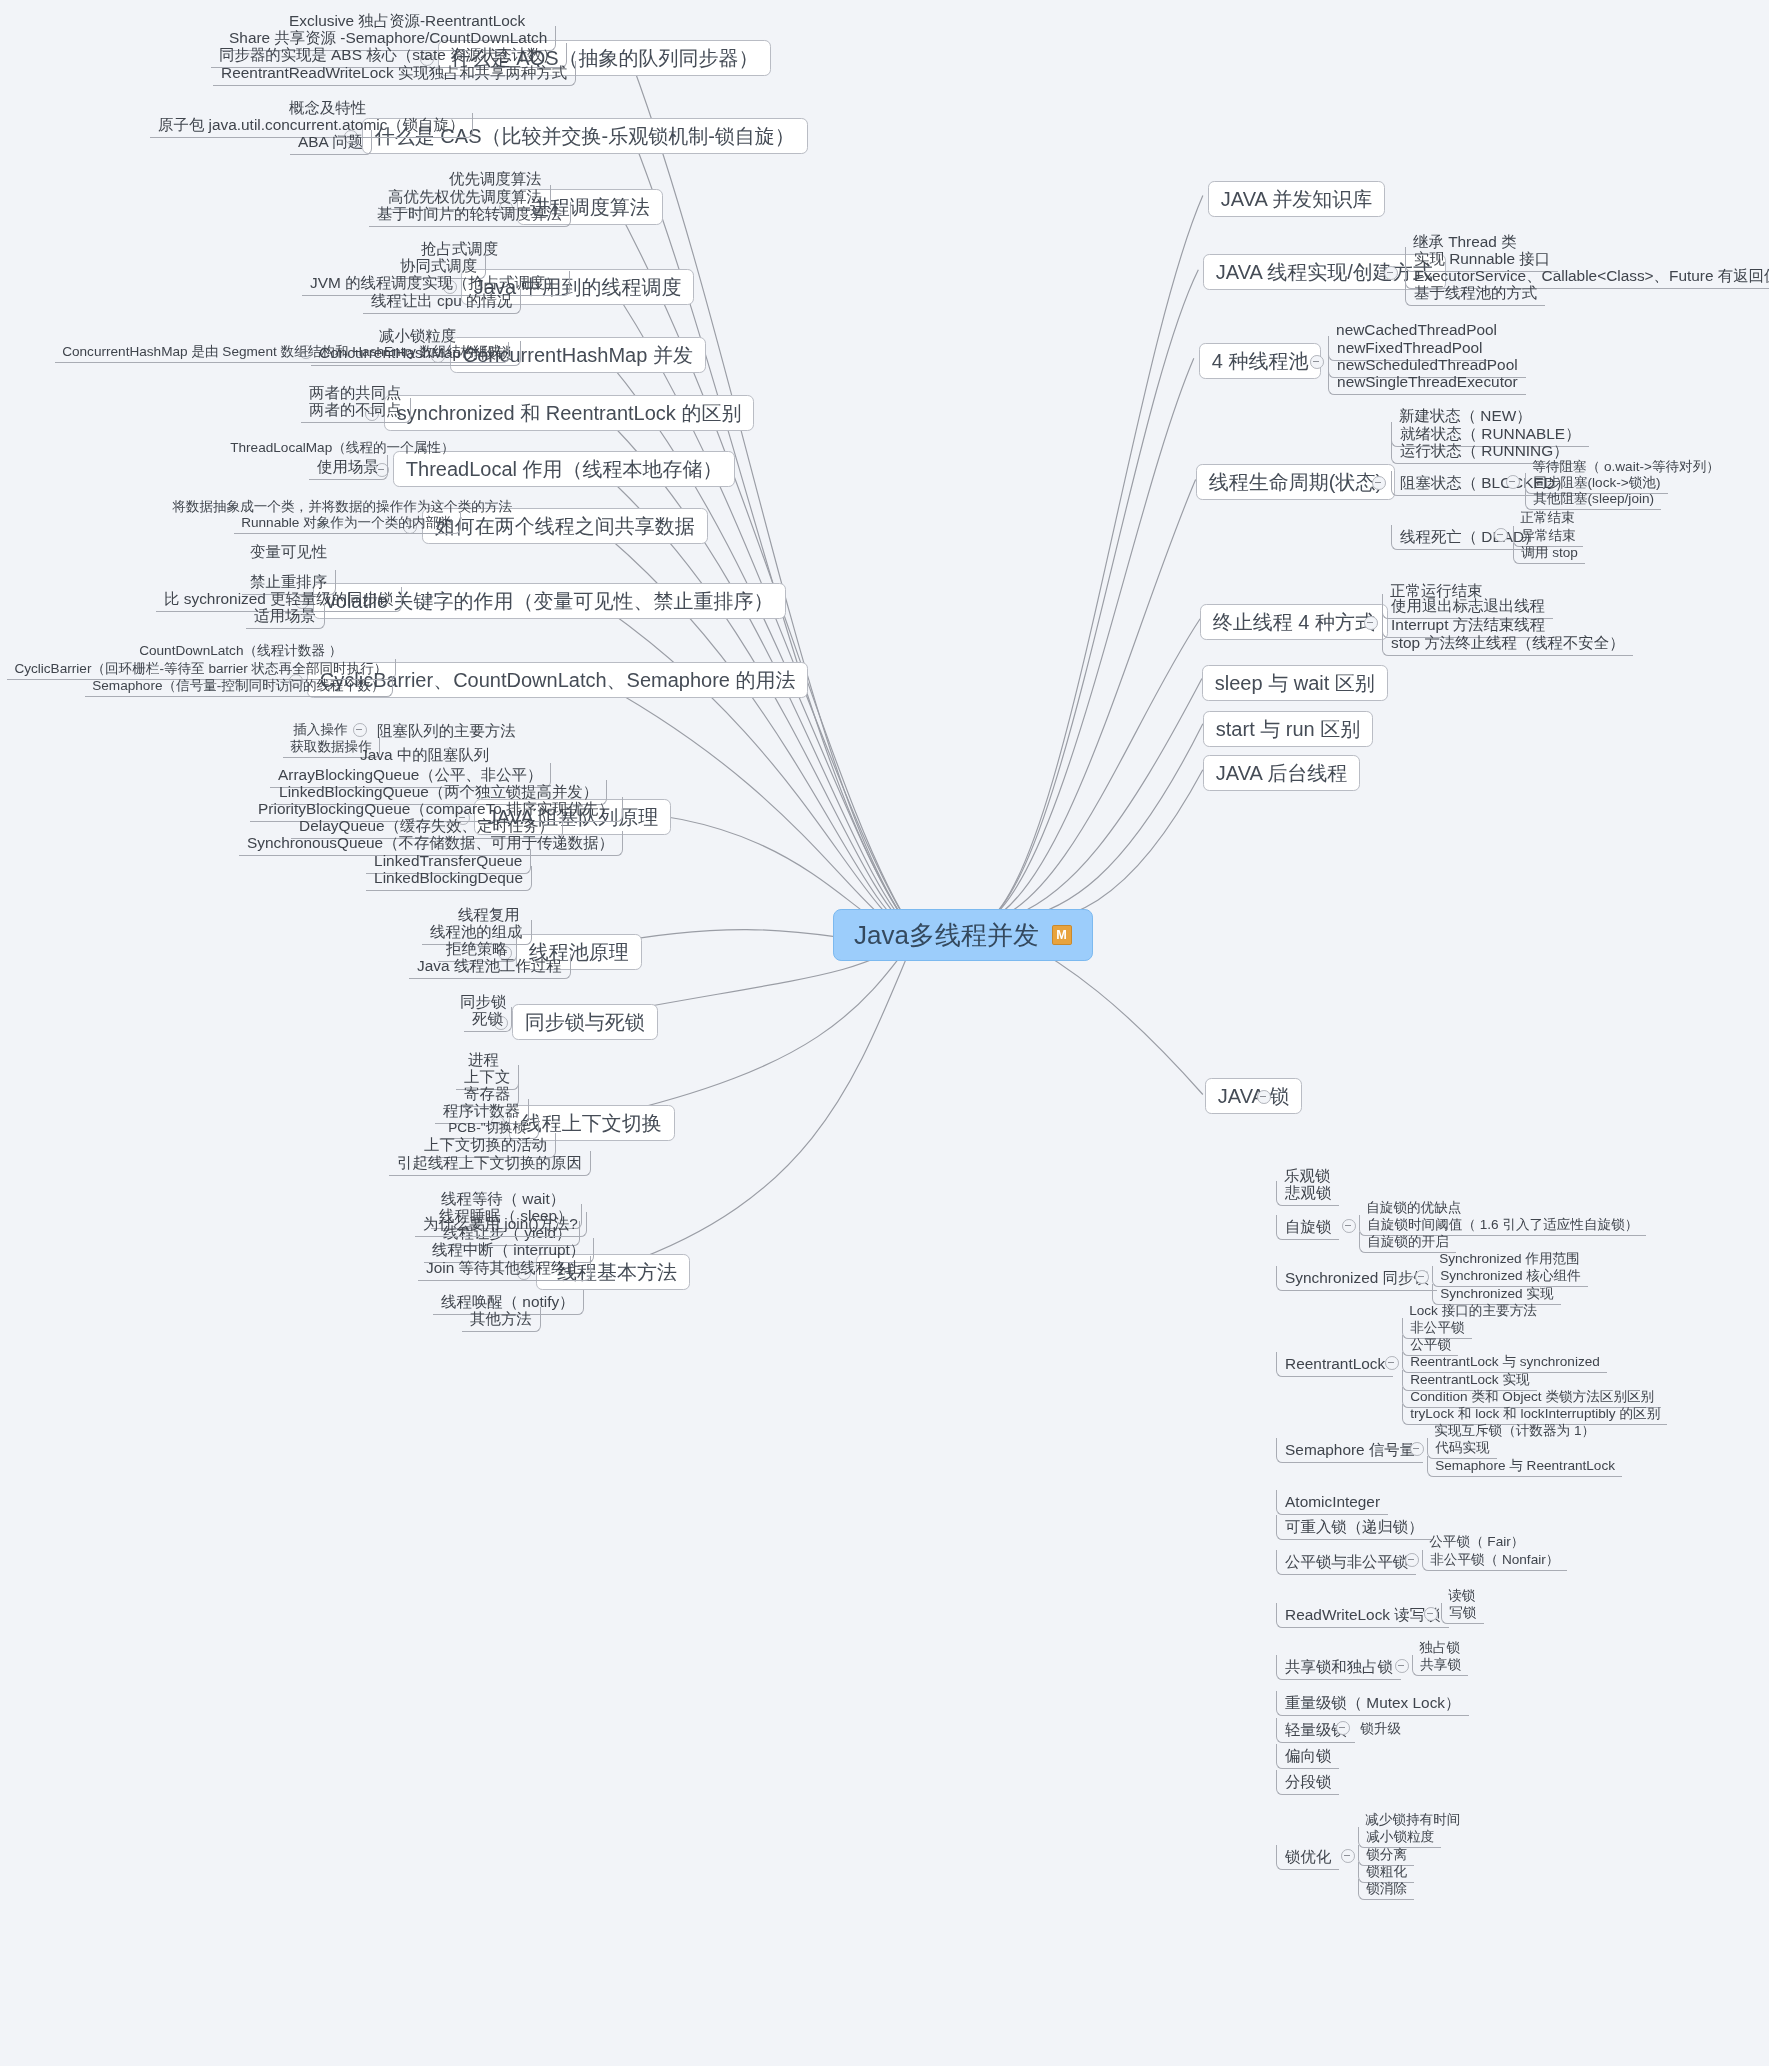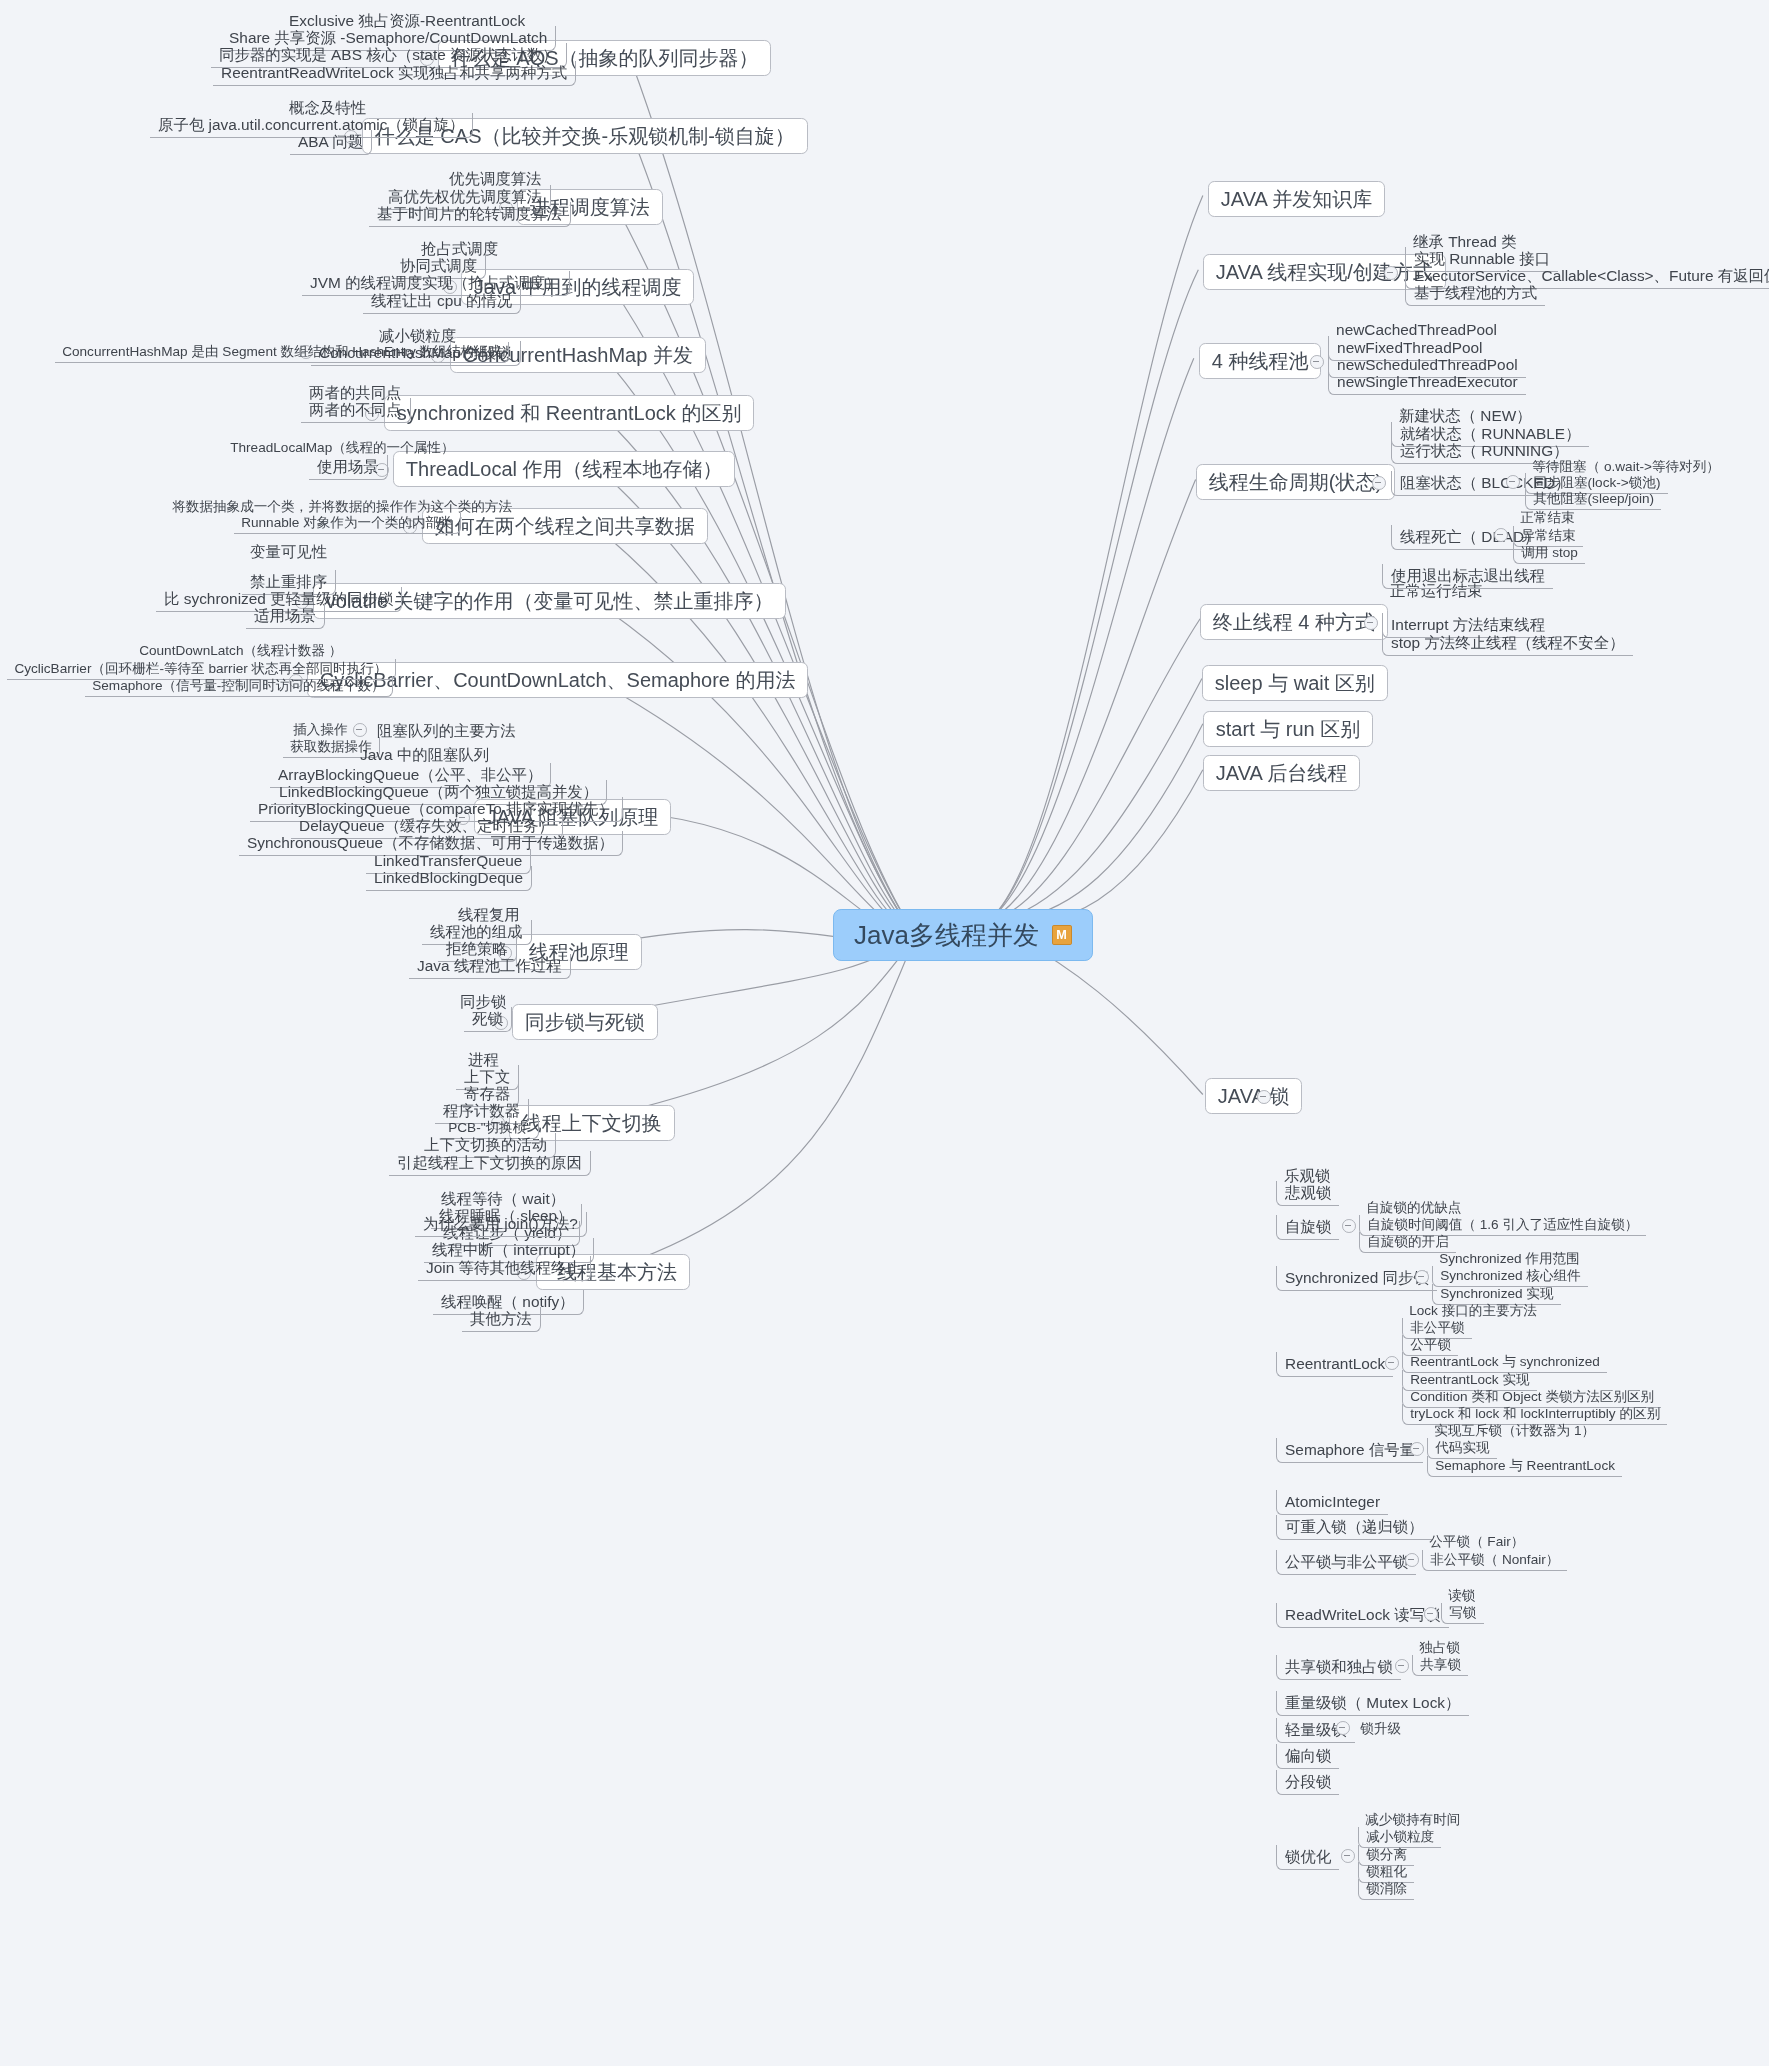--- a/index.html
+++ b/index.html
@@ -268,21 +268,21 @@
 <div class="node leaf" style="left:1525px;top:489px;"><span>其他阻塞(sleep/join)</span></div>
 <div class="node sub" style="left:1391px;top:525px;"><span>线程死亡（ DEAD）</span></div>
 <div class="toggle" style="left:1494px;top:528px;"></div>
 <div class="node leaf plain" style="left:1513px;top:508px;"><span>正常结束</span></div>
 <div class="node leaf" style="left:1513px;top:526px;"><span>异常结束</span></div>
 <div class="node leaf" style="left:1513px;top:543px;"><span>调用 stop</span></div>
 
 <div class="node main" style="left:1200px;top:604px;"><span>终止线程 4 种方式</span></div>
 <div class="toggle" style="left:1364px;top:616px;"></div>
 <div class="node sub plain" style="left:1382px;top:579px;"><span>正常运行结束</span></div>
-<div class="node sub" style="left:1382px;top:564px;"><span>使用退出标志退出线程</span></div>
+<div class="node sub" style="left:1382px;top:594px;"><span>使用退出标志退出线程</span></div>
 <div class="node sub" style="left:1382px;top:613px;"><span>Interrupt 方法结束线程</span></div>
 <div class="node sub" style="left:1382px;top:631px;"><span>stop 方法终止线程（线程不安全）</span></div>
 
 <div class="node main" style="left:1202px;top:665px;"><span>sleep 与 wait 区别</span></div>
 <div class="node main" style="left:1203px;top:711px;"><span>start 与 run 区别</span></div>
 <div class="node main" style="left:1203px;top:755px;"><span>JAVA 后台线程</span></div>
 
 <div class="node main" style="left:1205px;top:1078px;"><span>JAVA 锁</span></div>
 <div class="toggle" style="left:1257px;top:1090px;"></div>
 

